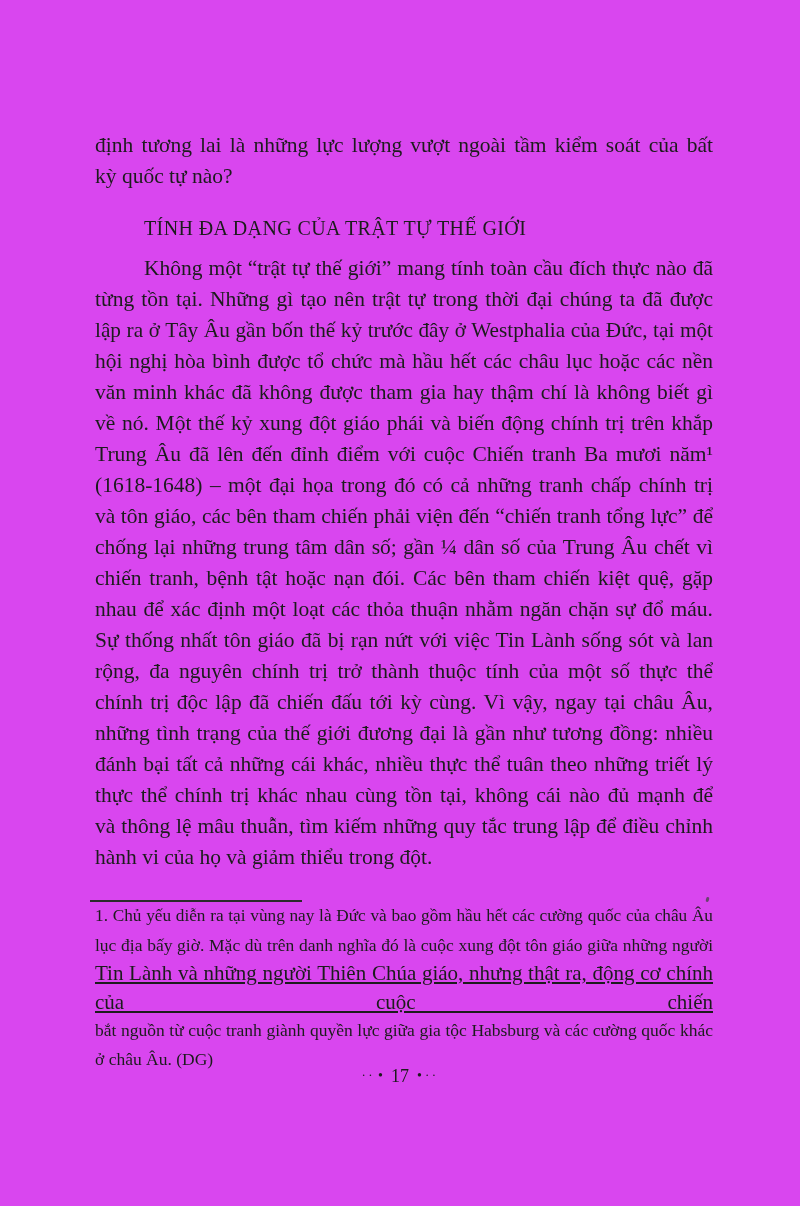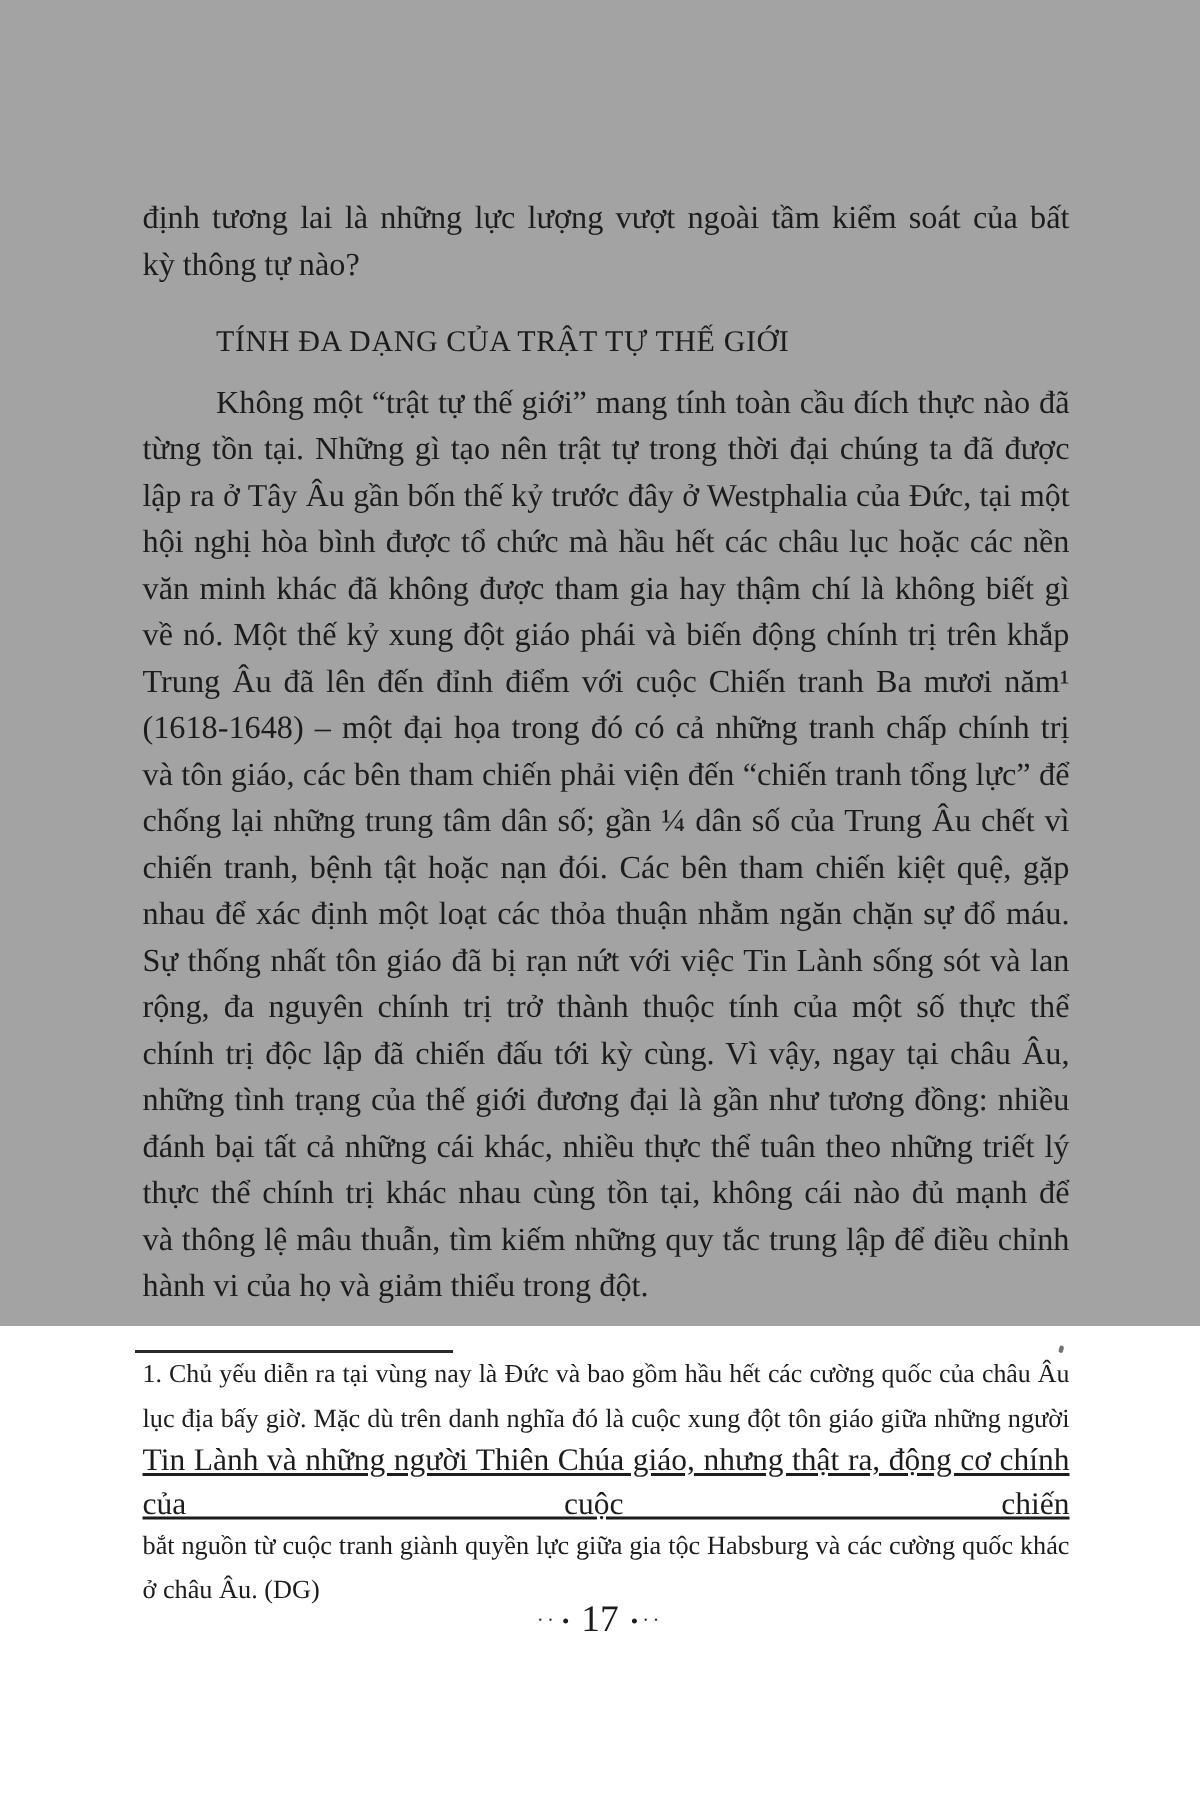--- a/index.html
+++ b/index.html
@@ -3,22 +3,22 @@
 <meta charset="utf-8">
 <style>
   html, body { margin: 0; padding: 0; }
   body {
     width: 800px; height: 1206px;
     background: #ffffff;
     overflow: hidden;
   }
   .page {
     position: relative;
-    width: 800px; height: 884px;
-    background: #a3a3a3;
+    width: 800px; height: 1206px;
+    background: #d946ef;
     color: #1c1c1c;
     font-family: "Liberation Serif", "DejaVu Serif", serif;
   }
   .content {
     position: absolute;
     left: 95px; top: 130px;
     width: 618px;
   }
   .line {
     font-size: 21.5px;
@@ -54,39 +54,39 @@
   .fn-line.end { text-align-last: left; }
   .pagenum {
     position: absolute;
     top: 1066px; left: 0;
     width: 800px;
     text-align: center;
     color: #1c1c1c;
   }
   .sdots { font-size: 13px; letter-spacing: 2.5px; vertical-align: 3px; }
   .bdot  { font-size: 14px; vertical-align: 2px; padding: 0 3px; }
-  .pnum  { font-size: 25px; padding: 0 5px; }
+  .pnum  { font-size: 18px; padding: 0 5px; }
   .speck {
     position: absolute;
     left: 706px; top: 897px;
     width: 3px; height: 5px;
     background: #444;
     border-radius: 2px;
     transform: rotate(15deg);
     opacity: 0.75;
   }
 </style>
 </head>
 <body>
 
 <div class="page">
   <div class="content">
 
     <div class="line">định tương lai là những lực lượng vượt ngoài tầm kiểm soát của bất</div>
-    <div class="line end">kỳ thông tự nào?</div>
+    <div class="line end">kỳ quốc tự nào?</div>
 
     <div class="heading">TÍNH ĐA DẠNG CỦA TRẬT TỰ THẾ GIỚI</div>
 
     <div class="line indent">Không một “trật tự thế giới” mang tính toàn cầu đích thực nào đã</div>
     <div class="line">từng tồn tại. Những gì tạo nên trật tự trong thời đại chúng ta đã được</div>
     <div class="line" style="font-size: 21.25px;">lập ra ở Tây Âu gần bốn thế kỷ trước đây ở Westphalia của Đức, tại một</div>
     <div class="line">hội nghị hòa bình được tổ chức mà hầu hết các châu lục hoặc các nền</div>
     <div class="line">văn minh khác đã không được tham gia hay thậm chí là không biết gì</div>
     <div class="line">về nó. Một thế kỷ xung đột giáo phái và biến động chính trị trên khắp</div>
     <div class="line">Trung Âu đã lên đến đỉnh điểm với cuộc Chiến tranh Ba mươi năm¹</div>

